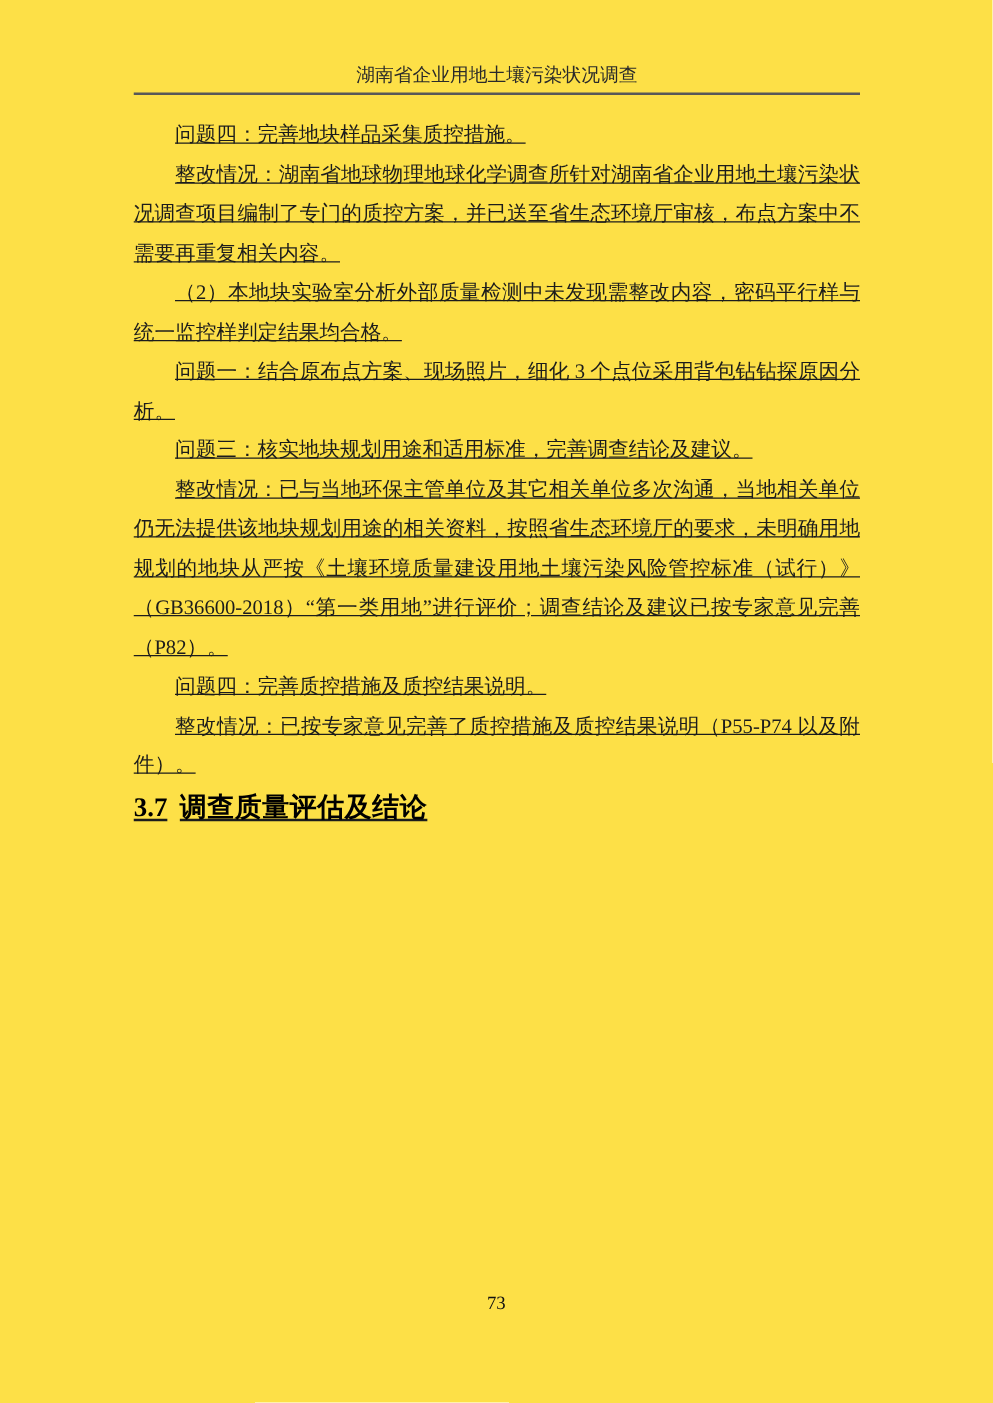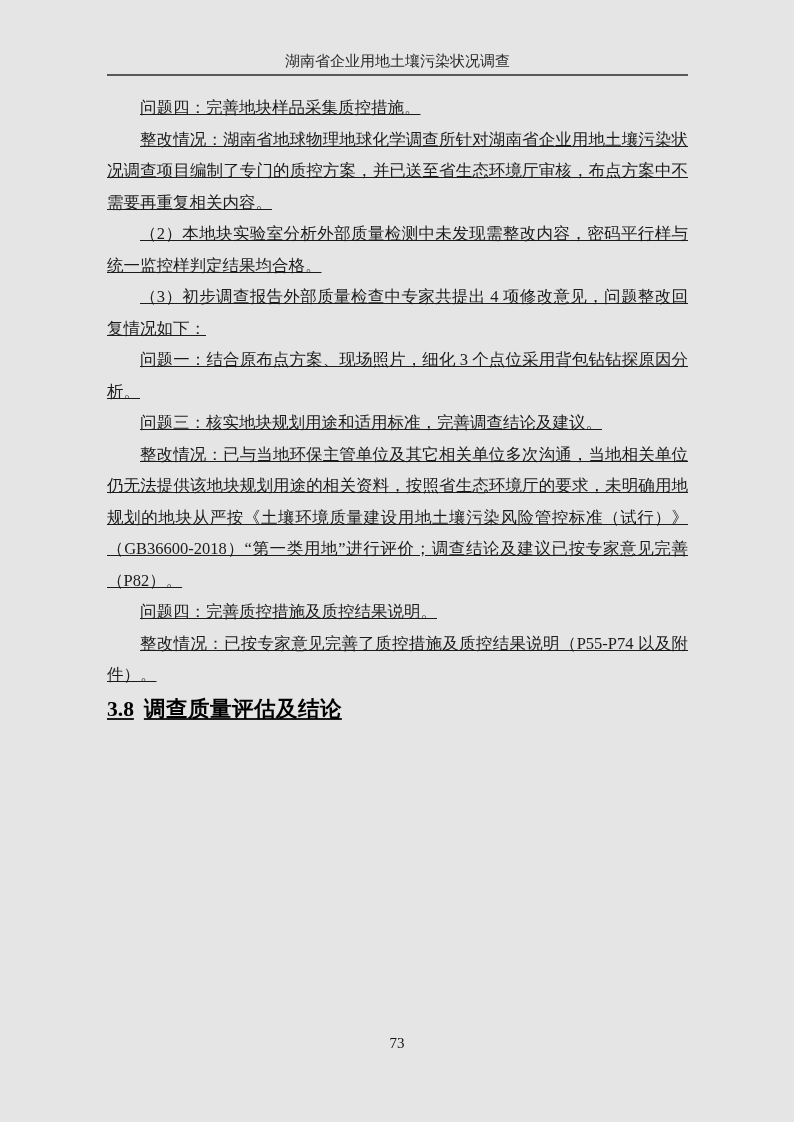--- a/index.html
+++ b/index.html
@@ -4,21 +4,21 @@
 <style>
   html, body {
     margin: 0;
     padding: 0;
     background: #ffffff;
   }
   .page {
     position: relative;
     width: 794px;
     height: 1122px;
-    background: #e5e5e5;
+    background: #fde047;
     overflow: hidden;
     font-family: "Liberation Serif", "DejaVu Serif", serif;
     color: #1c1c1c;
   }
   .running-header {
     margin: 0 106px 0 107px;
     padding-top: 50px;
     padding-bottom: 2px;
     text-align: center;
     font-size: 15px;
@@ -71,29 +71,28 @@
 <div class="page">
 
   <div class="running-header">
     <span>湖南省企业用地土壤污染状况调查</span>
   </div>
 
   <div class="doc-body">
     <p>问题四：完善地块样品采集质控措施。</p>
     <p>整改情况：湖南省地球物理地球化学调查所针对湖南省企业用地土壤污染状况调查项目编制了专门的质控方案，并已送至省生态环境厅审核，布点方案中不需要再重复相关内容。</p>
     <p>（2）本地块实验室分析外部质量检测中未发现需整改内容，密码平行样与统一监控样判定结果均合格。</p>
-    <p>（3）初步调查报告外部质量检查中专家共提出 4 项修改意见，问题整改回复情况如下：</p>
     <p>问题一：结合原布点方案、现场照片，细化 3 个点位采用背包钻钻探原因分析。</p>
     <p>问题三：核实地块规划用途和适用标准，完善调查结论及建议。</p>
     <p>整改情况：已与当地环保主管单位及其它相关单位多次沟通，当地相关单位仍无法提供该地块规划用途的相关资料，按照省生态环境厅的要求，未明确用地规划的地块从严按《土壤环境质量建设用地土壤污染风险管控标准（试行）》（GB36600-2018）“第一类用地”进行评价；调查结论及建议已按专家意见完善（P82）。</p>
     <p>问题四：完善质控措施及质控结果说明。</p>
     <p>整改情况：已按专家意见完善了质控措施及质控结果说明（P55-P74 以及附件）。</p>
 
     <h2 class="section-heading">
-      <span class="sec-num">3.8</span><span>调查质量评估及结论</span>
+      <span class="sec-num">3.7</span><span>调查质量评估及结论</span>
     </h2>
 
   </div>
 
   <div class="page-footer">
     <span>73</span>
   </div>
 
 </div>
 

